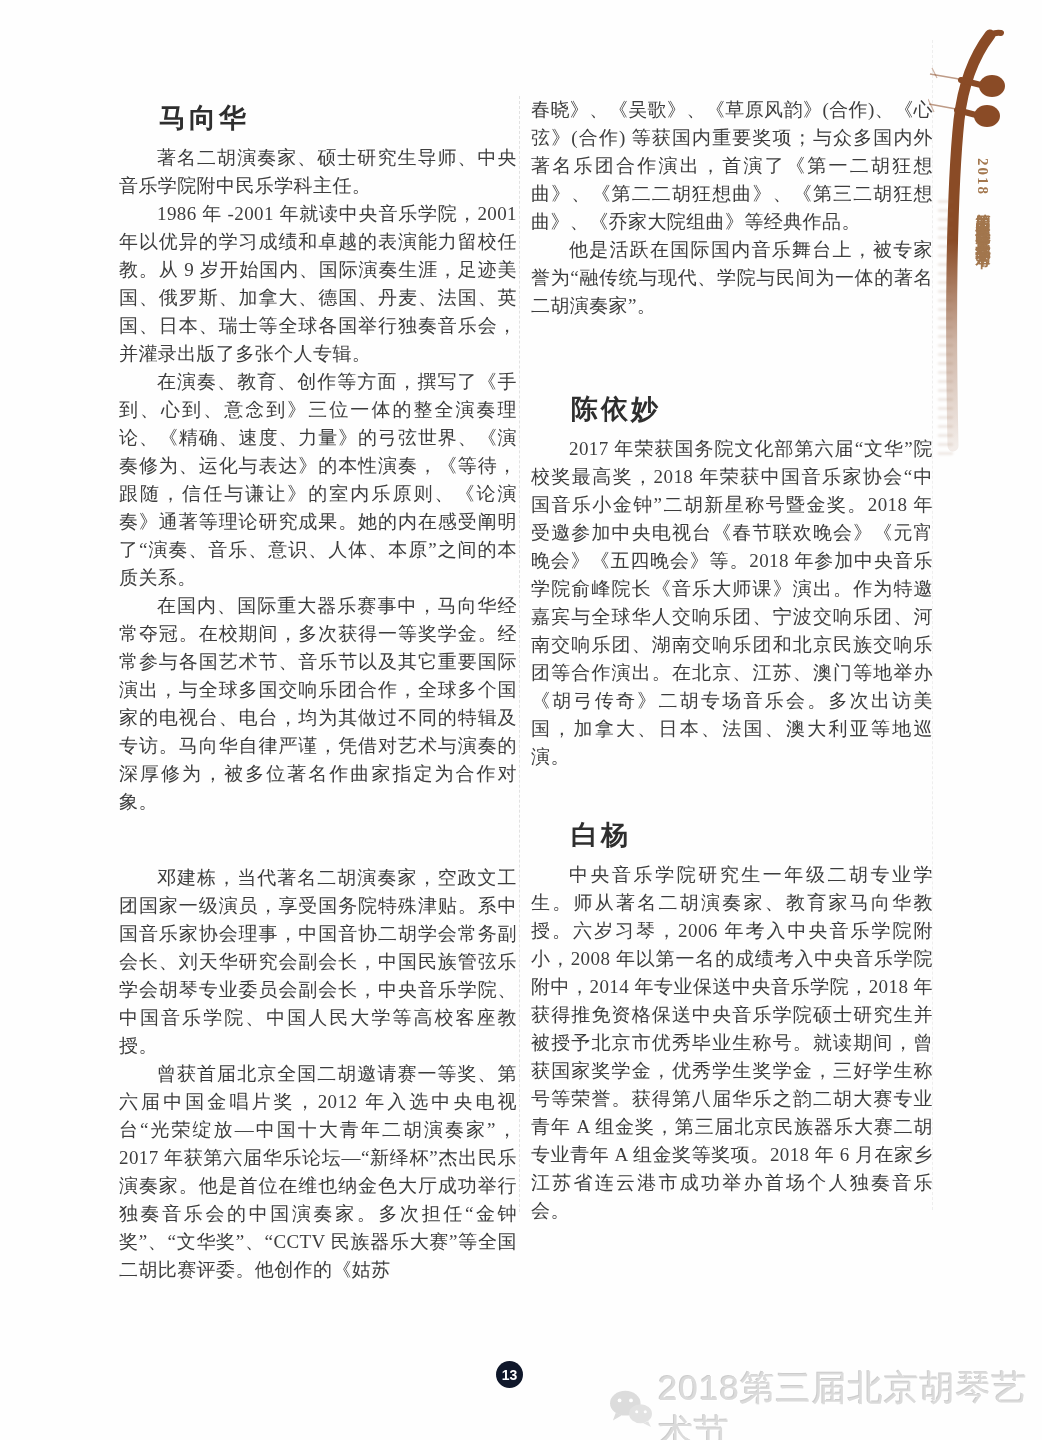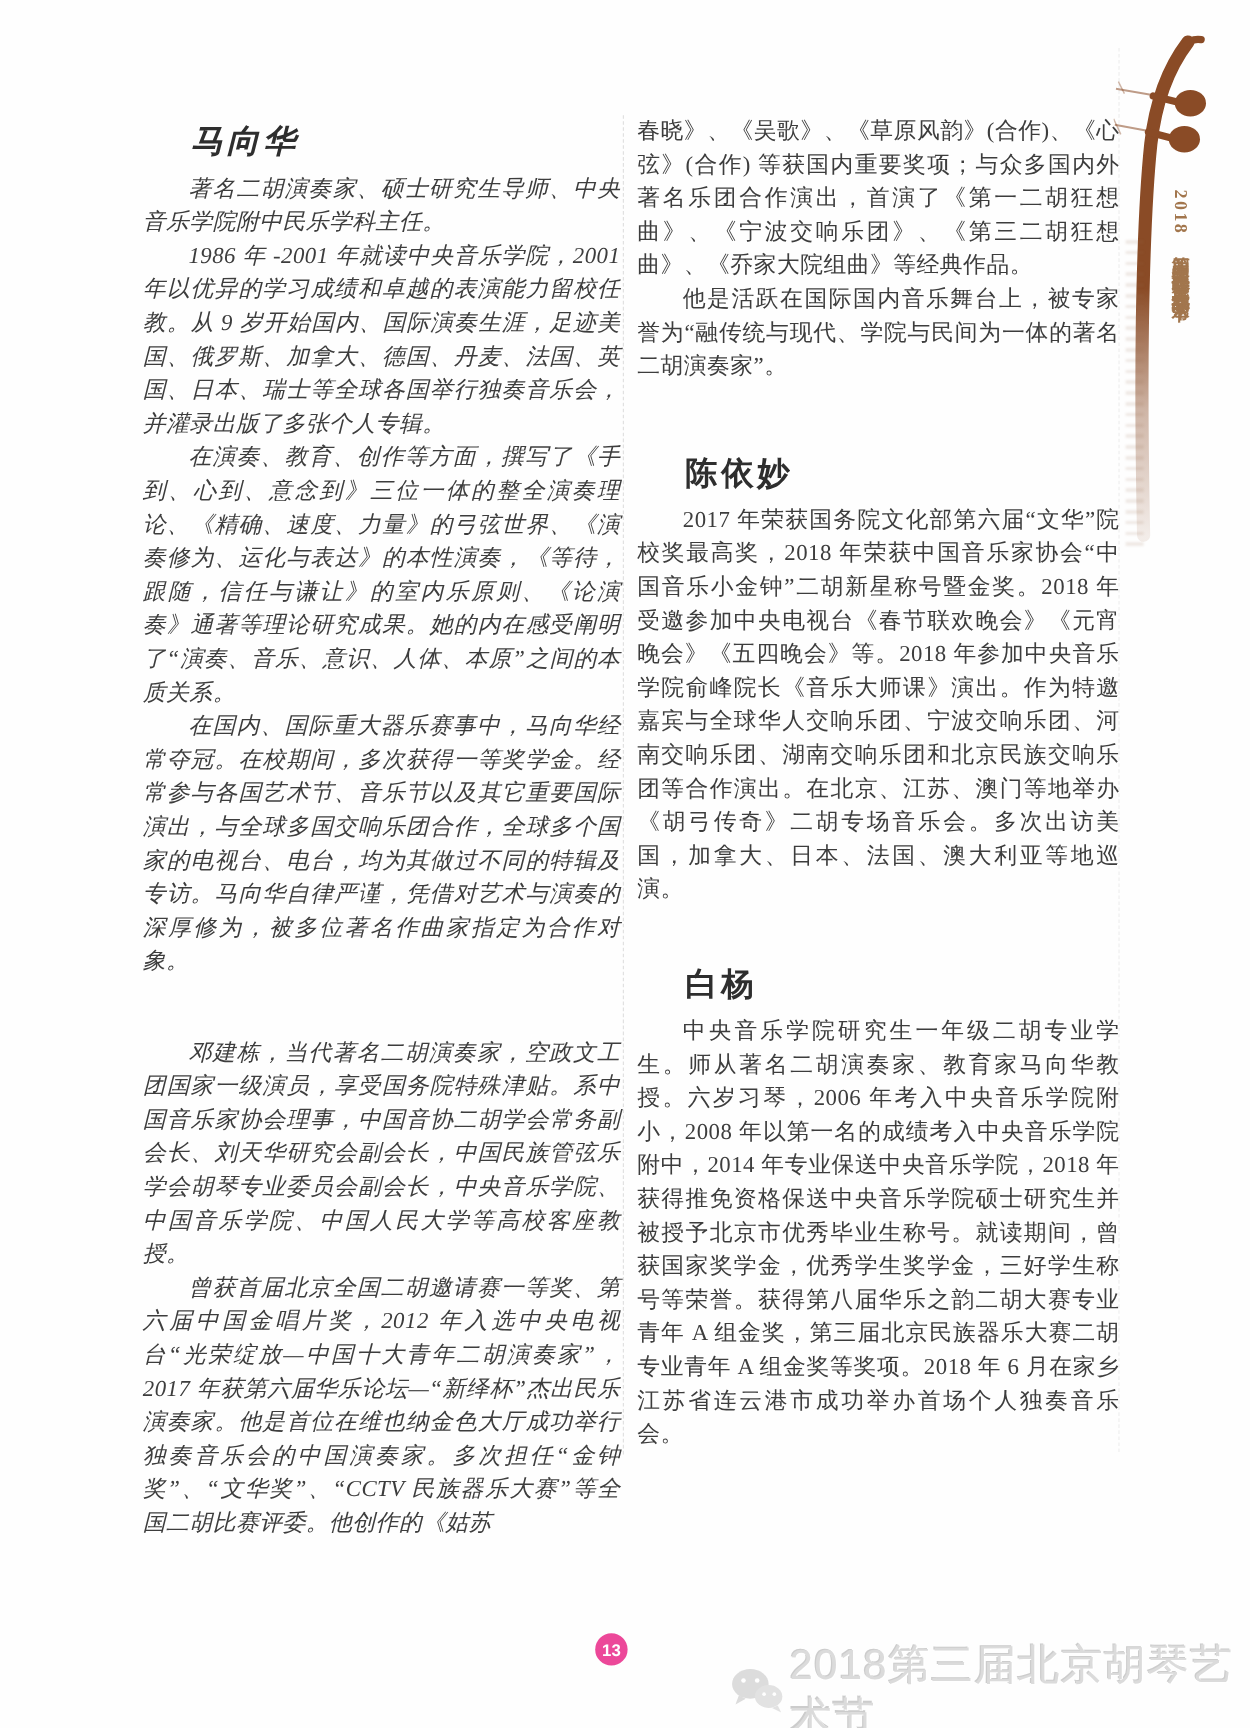--- a/index.html
+++ b/index.html
@@ -5,30 +5,30 @@
   html,body{margin:0;padding:0;}
   body{
     width:1042px;height:1440px;position:relative;background:#ffffff;
     font-family:"Liberation Serif","DejaVu Serif",serif;color:#3d3d3d;
     overflow:hidden;
   }
   .page{position:absolute;inset:0;background:#fefefe;}
 
   
   .col{position:absolute;font-size:19px;line-height:28px;}
-  .col-left{left:119px;top:100px;width:398px;font-style:italic;}
+  .col-left{left:119px;top:100px;width:398px;}
   .col-right{left:531px;top:96px;width:402px;}
   .sec-title{
     font-size:27px;line-height:36px;font-weight:bold;color:#2e2e2e;
     margin:0 0 8px 0;padding-left:40px;letter-spacing:3px;
   }
   p.body{margin:0;text-align:justify;text-indent:2em;letter-spacing:.4px;}
   p.cont{text-indent:0;}
   .sec-deng{margin-top:48px;}
-  .sec-chen{margin-top:56px;}
+  .sec-chen{margin-top:71px;}
   .sec-bai{margin-top:46px;}
 
   
   .guide-mid{position:absolute;left:519px;top:96px;height:1116px;border-left:1px dashed #dcdcdc;opacity:.85;}
   .guide-right{position:absolute;left:932px;top:40px;height:1170px;border-left:1px dashed #e4e4e4;opacity:.6;}
 
   
   .erhu-art{position:absolute;left:928px;top:28px;width:104px;height:430px;}
   .seal-smudge{
     position:absolute;left:938px;top:200px;width:15px;height:255px;
@@ -37,21 +37,21 @@
   }
   .vert-title{
     position:absolute;left:973px;top:158px;height:380px;
     writing-mode:vertical-rl;font-size:15px;letter-spacing:2px;
     color:#a2764d;font-weight:600;
   }
 
   
   .page-num{
     position:absolute;left:496px;top:1361px;width:27px;height:27px;border-radius:50%;
-    background:#ec4899;color:#ffffff;font-size:14px;font-weight:bold;
+    background:#0f172a;color:#ffffff;font-size:14px;font-weight:bold;
     display:flex;align-items:center;justify-content:center;
     font-family:"Liberation Sans",sans-serif;
   }
   .watermark{
     position:absolute;left:608px;top:1366px;display:flex;align-items:center;gap:4px;
   }
   .watermark-text{
     font-size:35px;line-height:44px;font-family:"Liberation Sans",sans-serif;
     color:#dbdbdb;letter-spacing:1px;font-weight:500;
     text-shadow:1px 1px 0 #ffffff,-1px -1px 0 #cccccc;
@@ -74,21 +74,21 @@
       <p class="body">在国内、国际重大器乐赛事中，马向华经常夺冠。在校期间，多次获得一等奖学金。经常参与各国艺术节、音乐节以及其它重要国际演出，与全球多国交响乐团合作，全球多个国家的电视台、电台，均为其做过不同的特辑及专访。马向华自律严谨，凭借对艺术与演奏的深厚修为，被多位著名作曲家指定为合作对象。</p>
     </section>
 
     <section class="sec-deng">
       <p class="body">邓建栋，当代著名二胡演奏家，空政文工团国家一级演员，享受国务院特殊津贴。系中国音乐家协会理事，中国音协二胡学会常务副会长、刘天华研究会副会长，中国民族管弦乐学会胡琴专业委员会副会长，中央音乐学院、中国音乐学院、中国人民大学等高校客座教授。</p>
       <p class="body">曾获首届北京全国二胡邀请赛一等奖、第六届中国金唱片奖，2012 年入选中央电视台“光荣绽放—中国十大青年二胡演奏家”，2017 年获第六届华乐论坛—“新绎杯”杰出民乐演奏家。他是首位在维也纳金色大厅成功举行独奏音乐会的中国演奏家。多次担任“金钟奖”、“文华奖”、“CCTV 民族器乐大赛”等全国二胡比赛评委。他创作的《姑苏</p>
     </section>
   </div>
 
   <div class="col col-right">
-    <p class="body cont">春晓》、《吴歌》、《草原风韵》(合作)、《心弦》(合作) 等获国内重要奖项；与众多国内外著名乐团合作演出，首演了《第一二胡狂想曲》、《宁波交响乐团》、《第三二胡狂想曲》、《乔家大院组曲》等经典作品。</p>
+    <p class="body cont">春晓》、《吴歌》、《草原风韵》(合作)、《心弦》(合作) 等获国内重要奖项；与众多国内外著名乐团合作演出，首演了《第一二胡狂想曲》、《第二二胡狂想曲》、《第三二胡狂想曲》、《乔家大院组曲》等经典作品。</p>
     <p class="body">他是活跃在国际国内音乐舞台上，被专家誉为“融传统与现代、学院与民间为一体的著名二胡演奏家”。</p>
 
     <section class="sec-chen">
       <h2 class="sec-title">陈依妙</h2>
       <p class="body">2017 年荣获国务院文化部第六届“文华”院校奖最高奖，2018 年荣获中国音乐家协会“中国音乐小金钟”二胡新星称号暨金奖。2018 年受邀参加中央电视台《春节联欢晚会》《元宵晚会》《五四晚会》等。2018 年参加中央音乐学院俞峰院长《音乐大师课》演出。作为特邀嘉宾与全球华人交响乐团、宁波交响乐团、河南交响乐团、湖南交响乐团和北京民族交响乐团等合作演出。在北京、江苏、澳门等地举办《胡弓传奇》二胡专场音乐会。多次出访美国，加拿大、日本、法国、澳大利亚等地巡演。</p>
     </section>
 
     <section class="sec-bai">
       <h2 class="sec-title">白杨</h2>
       <p class="body">中央音乐学院研究生一年级二胡专业学生。师从著名二胡演奏家、教育家马向华教授。六岁习琴，2006 年考入中央音乐学院附小，2008 年以第一名的成绩考入中央音乐学院附中，2014 年专业保送中央音乐学院，2018 年获得推免资格保送中央音乐学院硕士研究生并被授予北京市优秀毕业生称号。就读期间，曾获国家奖学金，优秀学生奖学金，三好学生称号等荣誉。获得第八届华乐之韵二胡大赛专业青年 A 组金奖，第三届北京民族器乐大赛二胡专业青年 A 组金奖等奖项。2018 年 6 月在家乡江苏省连云港市成功举办首场个人独奏音乐会。</p>

